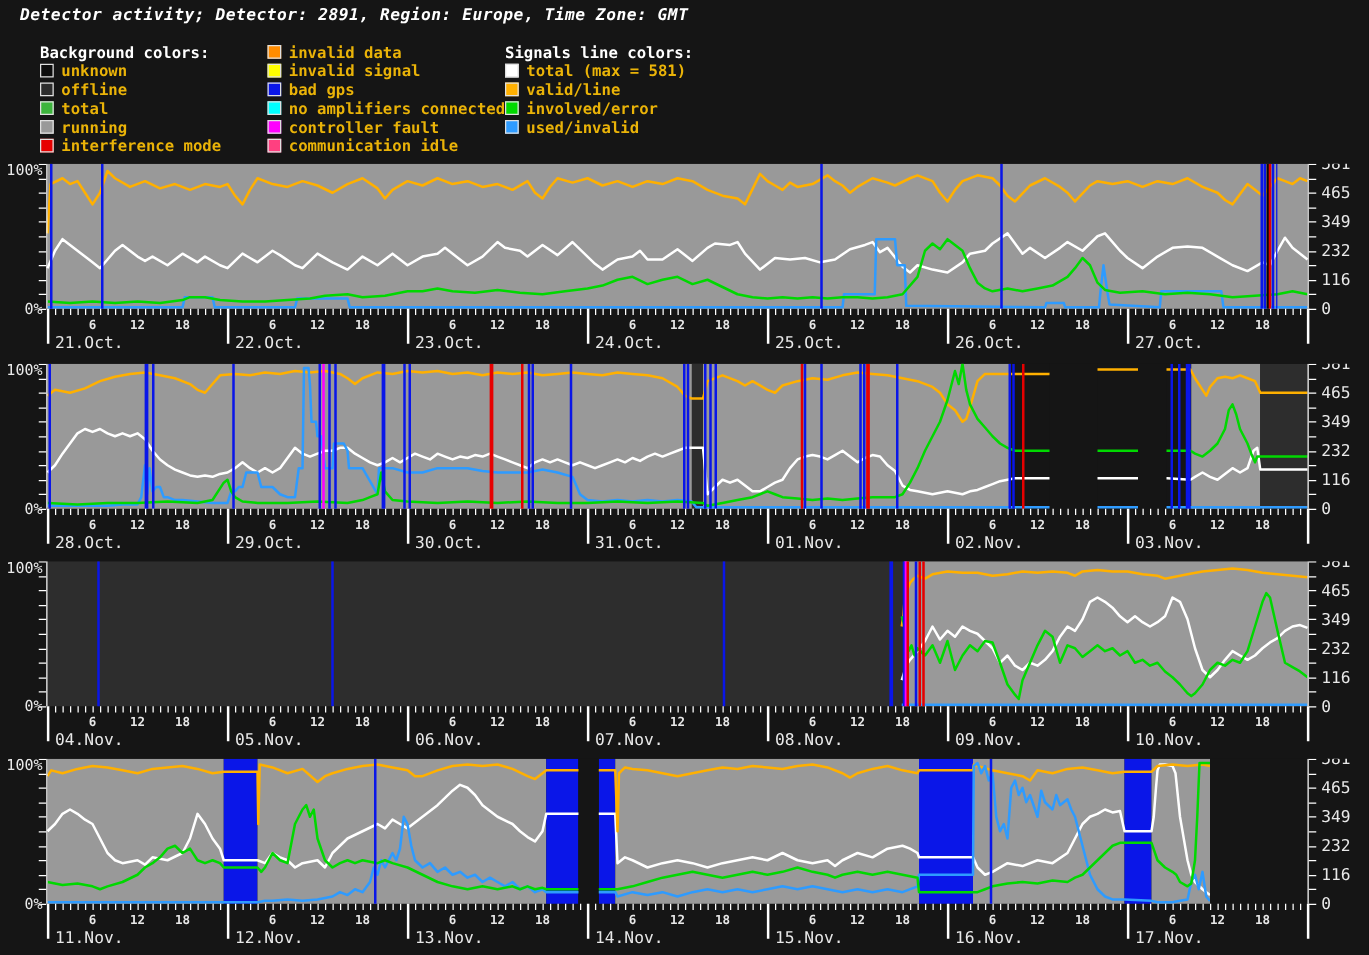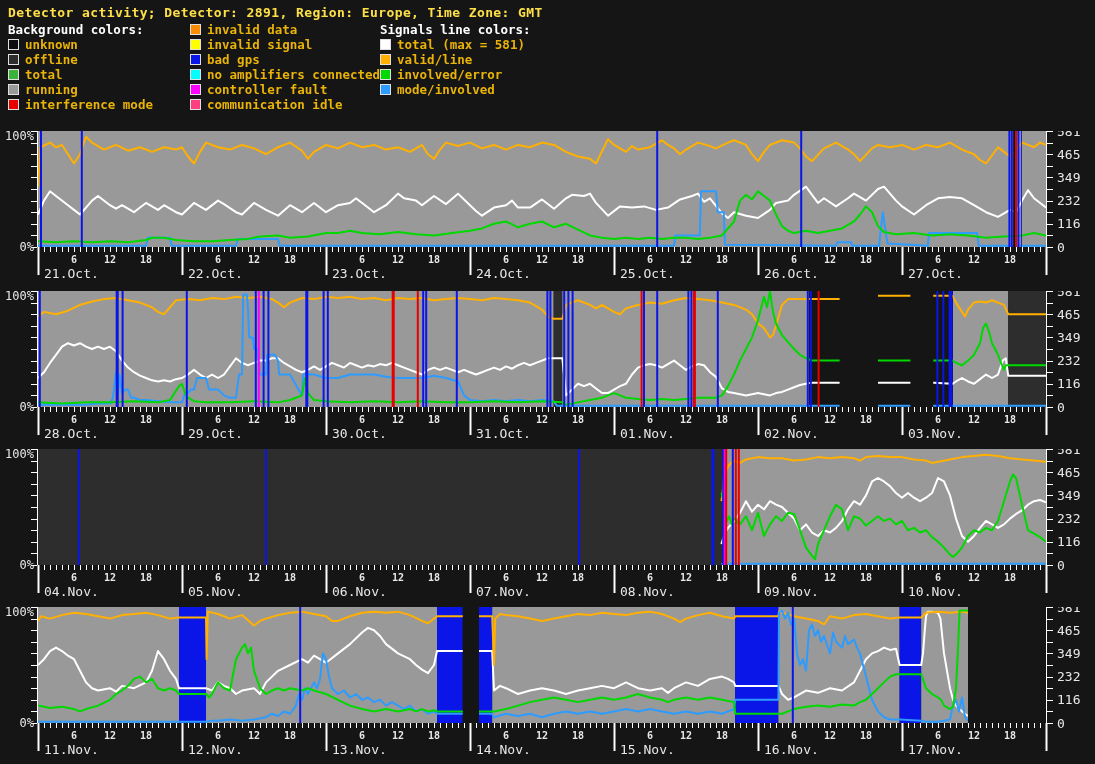--- a/index.html
+++ b/index.html
@@ -1,20 +1,20 @@
 <!DOCTYPE html>
 <html><head>
 <meta charset="utf-8">
 <style>
   html,body{margin:0;padding:0;background:#151515;}
   .screen{position:relative;width:1095px;height:764px;background:#151515;overflow:hidden;
           font-family:"DejaVu Sans Mono",monospace;}
-  .title{position:absolute;left:8px;top:5px;color:#fde047;font-size:13px;font-weight:bold;
-         letter-spacing:.4px;white-space:pre;}
-  .lcol{position:absolute;top:22px;}
+  .title{position:absolute;left:16px;top:5px;color:#ffffff;font-size:13px;font-weight:bold;
+         letter-spacing:.4px;white-space:pre;font-style:italic;}
+  .lcol{position:absolute;top:34px;margin-left:24px;}
   .lhead{color:#ffffff;font-size:12.5px;font-weight:bold;height:15px;line-height:15px;white-space:pre;}
   .lrow{display:flex;align-items:center;height:15px;}
   .lsw{width:9px;height:9px;border:1px solid #e0e0e0;margin-right:6px;flex:none;}
   .llab{color:#eab308;font-size:12.5px;font-weight:bold;line-height:15px;white-space:pre;}
   svg text{font-family:"DejaVu Sans Mono",monospace;}
 </style>
 </head>
 <body>
 
 <div class="screen">
@@ -78,21 +78,21 @@
       <div class="lrow">
         <span class="lsw" style="background: rgb(255, 176, 0);"></span>
         <span class="llab">valid/line</span>
       </div>
       <div class="lrow">
         <span class="lsw" style="background: rgb(0, 216, 0);"></span>
         <span class="llab">involved/error</span>
       </div>
       <div class="lrow">
         <span class="lsw" style="background: rgb(46, 155, 255);"></span>
-        <span class="llab">mode/involved</span>
+        <span class="llab">used/invalid</span>
       </div>
     </div>
 
   <div id="charts">
       <svg width="1095" height="152" style="position: absolute; left: 0px; top: 131px;">
         <rect x="38" y="0" width="1008" height="116" fill="#999999"></rect>
         <polyline points="38,83.52000000000001 44,69.6 50,60.32 56,64.96000000000001 68,74.24000000000001 74,78.88 80,83.52000000000001 86,76.56 92,69.6 98,64.96000000000001 110,74.24000000000001 116,77.72 122,74.24000000000001 134,81.2 140,76.56 146,71.92 158,78.88 164,74.24000000000001 176,81.2 182,83.52000000000001 194,71.92 200,75.4 206,78.88 218,69.6 224,73.08 236,81.2 242,83.52000000000001 254,71.92 266,78.88 278,84.68 290,74.24000000000001 302,81.2 314,71.92 326,81.2 338,74.24000000000001 350,71.92 356,67.28 368,76.56 374,81.2 386,74.24000000000001 398,62.64 404,67.28 416,69.6 422,74.24000000000001 434,64.96000000000001 446,73.08 458,62.64 470,74.24000000000001 476,80.03999999999999 482,84.68 494,76.56 506,74.24000000000001 512,69.6 518,76.56 530,76.56 542,68.44 554,77.72 566,67.28 572,63.8 584,64.96000000000001 590,62.64 596,71.92 608,84.68 620,75.4 632,76.56 644,75.4 656,78.88 668,76.56 680,68.44 692,64.96000000000001 698,62.64 704,70.75999999999999 710,67.28 722,82.36 728,87 734,81.2 746,84.68 758,87 770,78.88 776,71.92 788,69.6 794,63.8 806,55.68 812,63.8 818,71.92 824,67.28 836,75.4 848,67.28 854,62.64 866,69.6 878,58 884,55.68 896,69.6 902,75.4 914,83.52000000000001 926,74.24000000000001 938,67.28 950,66.12 962,67.28 974,74.24000000000001 986,81.2 998,85.84 1010,78.88 1016,81.2 1022,69.6 1028,59.16 1034,67.28 1046,76.56" fill="none" stroke="#ffffff" stroke-width="2" stroke-linejoin="round"></polyline>
         <polyline points="38,55.68 40.4,16.239999999999995 50,11.599999999999994 56,16.239999999999995 62,13.920000000000002 68,23.200000000000003 74,32.480000000000004 80,23.200000000000003 86,5.799999999999997 92,11.599999999999994 104,18.560000000000002 116,13.920000000000002 128,19.72 140,16.239999999999995 152,20.879999999999995 164,16.239999999999995 176,18.560000000000002 182,16.239999999999995 188,25.519999999999996 194,32.480000000000004 200,20.879999999999995 206,11.599999999999994 218,16.239999999999995 230,18.560000000000002 242,13.920000000000002 254,17.400000000000006 266,23.200000000000003 278,16.239999999999995 290,11.599999999999994 302,19.72 308,27.840000000000003 314,20.879999999999995 326,13.920000000000002 338,17.400000000000006 350,11.599999999999994 362,16.239999999999995 374,13.920000000000002 386,18.560000000000002 398,16.239999999999995 410,20.879999999999995 422,13.920000000000002 428,23.200000000000003 434,27.840000000000003 440,18.560000000000002 446,11.599999999999994 458,15.079999999999998 470,11.599999999999994 482,17.400000000000006 494,13.920000000000002 506,18.560000000000002 518,13.920000000000002 530,16.239999999999995 542,11.599999999999994 554,13.920000000000002 566,20.879999999999995 578,25.519999999999996 590,27.840000000000003 596,32.480000000000004 608,8.120000000000005 614,13.920000000000002 620,17.400000000000006 626,20.879999999999995 632,15.079999999999998 638,18.560000000000002 650,16.239999999999995 662,9.280000000000001 668,13.920000000000002 674,17.400000000000006 680,23.200000000000003 686,18.560000000000002 698,11.599999999999994 710,15.079999999999998 716,17.400000000000006 728,11.599999999999994 734,9.280000000000001 746,13.920000000000002 752,23.200000000000003 758,30.159999999999997 764,20.879999999999995 770,13.920000000000002 782,9.280000000000001 794,11.599999999999994 800,17.400000000000006 806,25.519999999999996 812,30.159999999999997 824,17.400000000000006 836,11.599999999999994 848,18.560000000000002 854,23.200000000000003 860,30.159999999999997 872,17.400000000000006 878,13.920000000000002 890,16.239999999999995 902,13.920000000000002 914,18.560000000000002 926,13.920000000000002 938,16.239999999999995 950,11.599999999999994 962,18.560000000000002 974,23.200000000000003 980,29 986,32.480000000000004 998,16.239999999999995 1004,20.879999999999995 1010,25.519999999999996 1016,18.560000000000002 1022,11.599999999999994 1028,13.920000000000002 1034,16.239999999999995 1040,11.599999999999994 1046,13.920000000000002" fill="none" stroke="#ffb000" stroke-width="2" stroke-linejoin="round"></polyline>
         <polyline points="38,114.84 146,114.84 147.8,106.72 170,106.72 171.8,114.84 236,114.84 237.79999999999998,107.88 278,107.88 279.79999999999995,114.84 674,114.84 675.2,104.4 699.8,104.4 701,60.32 716,60.32 717.8,81.2 723.8,81.2 725,113.68 836,114.84 837.1999999999999,111.36 851,111.36 852.1999999999999,114.84 879.1999999999999,114.84 880.4000000000001,102.08 882.8000000000001,81.2 885.8000000000001,102.08 887.5999999999999,112.52 927.8000000000001,114.84 929,102.08 977,102.08 978.8000000000001,114.84 1046,114.84" fill="none" stroke="#2e9bff" stroke-width="2" stroke-linejoin="round"></polyline>
         <polyline points="38,110.2 56,111.36 74,110.2 92,111.36 110,110.2 128,111.36 146,109.04 152,106.72 164,106.72 176,109.04 194,110.2 212,110.2 230,109.04 248,107.88 260,105.56 278,104.4 290,106.72 308,105.56 326,102.08 338,102.08 350,99.76 362,102.08 380,103.24 398,100.92 416,103.24 434,104.4 452,102.08 470,99.76 482,97.44 494,92.8 506,90.48 518,96.28 530,92.8 542,90.48 554,96.28 566,92.8 578,98.6 590,104.4 602,106.72 614,107.88 626,106.72 638,107.88 650,106.72 662,107.88 674,106.72 686,106.72 698,107.88 710,106.72 722,104.4 734,90.48 740,69.6 746,63.8 752,68.44 758,60.32 764,64.96000000000001 770,69.6 776,83.52000000000001 782,95.12 788,99.76 794,102.08 806,99.76 818,102.08 830,99.76 842,97.44 854,90.48 860,83.52000000000001 866,75.4 872,81.2 878,95.12 884,100.92 896,103.24 914,102.08 932,104.4 950,103.24 968,104.4 986,106.72 1004,105.56 1022,104.4 1034,102.08 1046,104.4" fill="none" stroke="#00d800" stroke-width="2" stroke-linejoin="round"></polyline>

